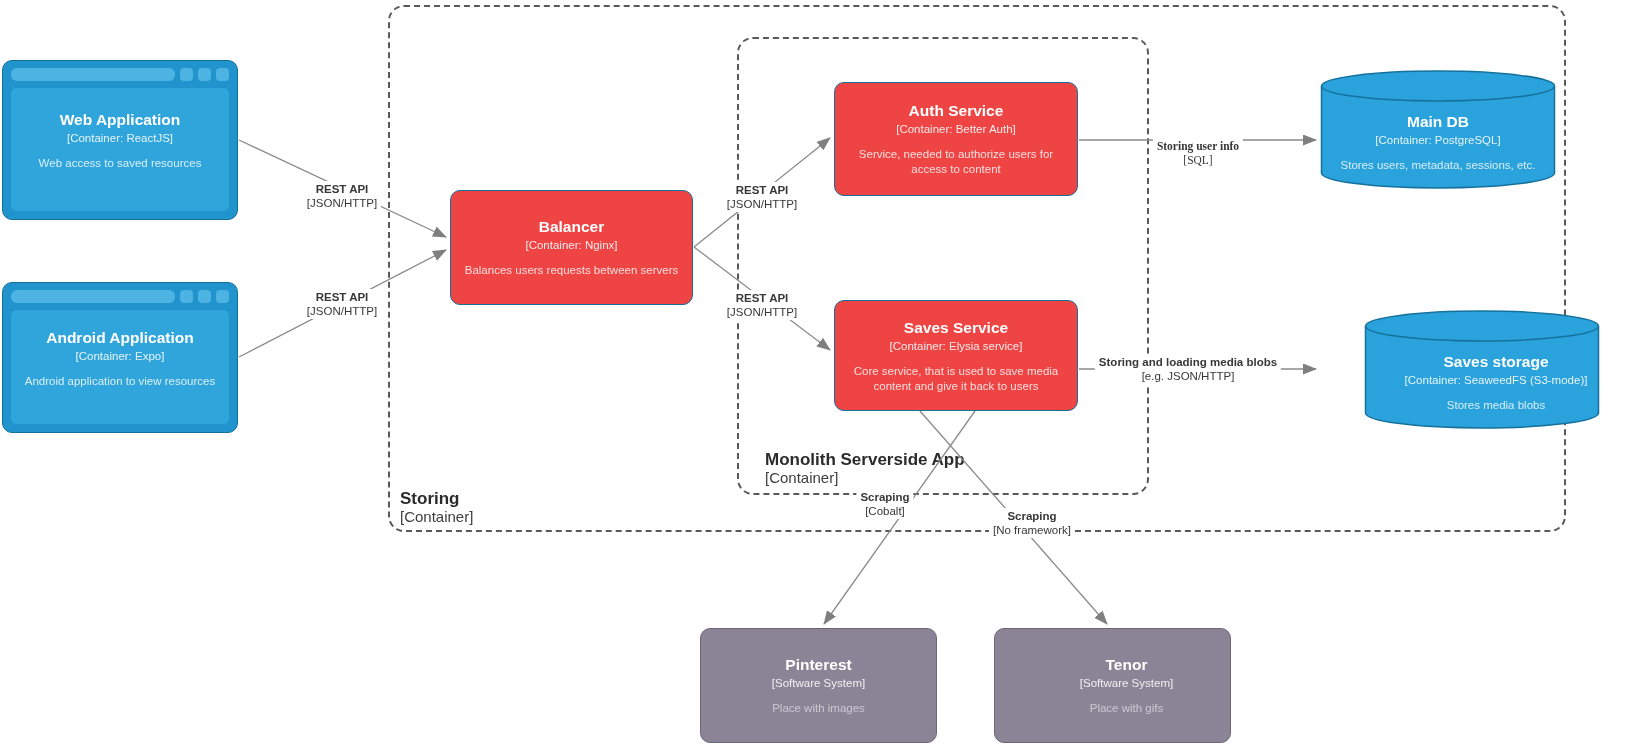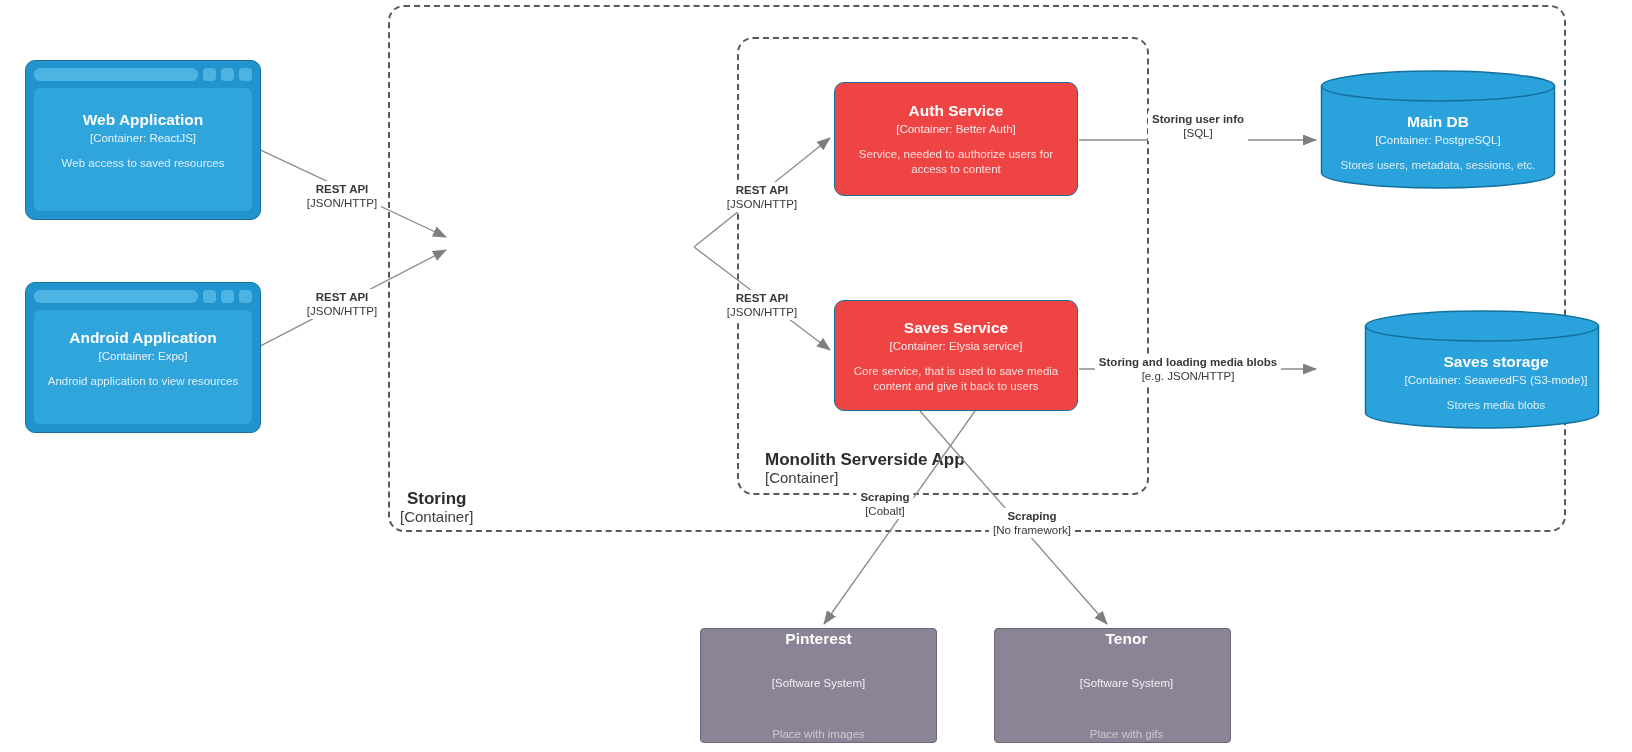--- a/index.html
+++ b/index.html
@@ -6,76 +6,76 @@
   body { font-family:"Liberation Sans", sans-serif; }
   .canvas { position:relative; width:1632px; height:752px; background:#ffffff; overflow:hidden; }
 
   
   .boundary { position:absolute; border:2px dashed #595959; border-radius:16px; }
   .b-backend  { left:388px; top:5px;  width:1174px; height:523px; }
   .b-monolith { left:737px; top:37px; width:408px;  height:454px; }
   .boundary-label { position:absolute; text-align:left; color:#2b2b2b; }
   .b-backend  .boundary-label { left:10px; bottom:6px; }
   .b-monolith .boundary-label { left:26px; bottom:8px; }
-  .bl-title { font-size:17px; font-weight:bold; line-height:20px;text-align:center; }
+  .bl-title { font-size:17px; font-weight:bold; line-height:20px; }
   .bl-type  { font-size:15px; color:#3d3d3d; line-height:15px; }
 
   
   .edges { position:absolute; left:0; top:0; width:1632px; height:752px; }
   .edges line { stroke:#8a8a8a; stroke-width:1.3; }
 
   .elabel { position:absolute; transform:translate(-50%,-50%); background:#ffffff;
             text-align:center; color:#383838; font-size:11.5px; line-height:14px;
             padding:1px 4px; white-space:nowrap; z-index:3; }
   .ename { font-weight:bold; }
   .el1 { left:342px;  top:196px; }
   .el2 { left:342px;  top:304px; }
   .el3 { left:762px;  top:197px; }
   .el4 { left:762px;  top:305px; }
-  .el5 { left:1198px; top:126px; }
+  .el5 { left:1198px; top:153px;font-family:Liberation Serif, serif; }
   .el6 { left:1188px; top:369px; }
   .el7 { left:885px;  top:504px; }
   .el8 { left:1032px; top:523px; }
 
   
   .node { position:absolute; box-sizing:border-box; color:#ffffff; text-align:center; z-index:5; }
   .node-title { font-weight:bold; font-size:15.5px; line-height:20px; padding:0 6px; }
   .node-sub   { font-size:11.5px; line-height:16px; color:rgba(255,255,255,0.88); padding:0 6px; }
   .node-desc  { font-size:11.5px; line-height:15px; color:rgba(255,255,255,0.82);
                 margin-top:10px; padding:0 10px; }
 
   
   .plain { background:#ef4444; border:1.5px solid #15719c; border-radius:10px;
            display:flex; flex-direction:column; justify-content:center; }
   .n-balancer { left:450px; top:190px; width:243px; height:115px; }
   .n-auth     { left:834px; top:82px;  width:244px; height:114px; }
   .n-saves    { left:834px; top:300px; width:244px; height:111px; }
 
   
-  .browser { background:#2194ce; border:1.5px solid #15719c; border-radius:10px;margin-left:23px; }
+  .browser { background:#2194ce; border:1.5px solid #15719c; border-radius:10px; }
   .n-web     { left:2px; top:60px;  width:236px; height:160px; }
   .n-android { left:2px; top:282px; width:236px; height:151px; }
   .chrome { position:absolute; left:8px; right:8px; top:7px; height:13px; display:flex; gap:5px; }
   .addr { flex:1; height:13px; border-radius:6px; background:#4db3e3; }
   .cbtn { width:13px; height:13px; border-radius:4px; background:#4db3e3; }
   .panel { position:absolute; left:8px; right:8px; top:27px; bottom:8px; background:#30a5dc;
            border-radius:6px; display:flex; flex-direction:column; justify-content:center;
            padding-bottom:18px; box-sizing:border-box; }
 
   
   .cyl { background:transparent; }
   .n-maindb       { left:1320px; top:70px;  width:236px; height:120px; }
   .n-savesstorage { left:1320px; top:310px; width:264px; height:120px;margin-left:44px; }
   .cyl-svg  { position:absolute; left:0; top:0; }
   .cyl-text { position:absolute; left:0; right:0; top:24px; bottom:0; display:flex;
               flex-direction:column; justify-content:center; }
 
   
-  .external { background:#8b8496; border:1.5px solid #6e6779; border-radius:4px;
-              display:flex; flex-direction:column; justify-content:space-between; }
+  .external { background:#8b8496; border:1.5px solid #6e6779; border-radius:10px;
+              display:flex; flex-direction:column; justify-content:center; }
   .external .node-desc { color:rgba(255,255,255,0.55); }
   .n-pinterest { left:700px; top:628px; width:237px; height:115px; }
   .n-tenor     { left:994px; top:628px; width:237px; height:115px;padding-left:28px; }
 </style>
 </head>
 <body>
 
 <div class="canvas">
 
   <div class="boundary b-backend">
@@ -161,20 +161,25 @@
       <div class="cbtn"></div>
       <div class="cbtn"></div>
     </div>
     <div class="panel">
       <div class="node-title">Android Application</div>
       <div class="node-sub">[Container: Expo]</div>
       <div class="node-desc">Android application to view resources</div>
     </div>
   </div>
 
+  <div class="node plain n-balancer">
+    <div class="node-title">Balancer</div>
+    <div class="node-sub">[Container: Nginx]</div>
+    <div class="node-desc">Balances users requests between servers</div>
+  </div>
 
   <div class="node plain n-auth">
     <div class="node-title">Auth Service</div>
     <div class="node-sub">[Container: Better Auth]</div>
     <div class="node-desc">Service, needed to authorize users for access to content</div>
   </div>
 
   <div class="node plain n-saves">
     <div class="node-title">Saves Service</div>
     <div class="node-sub">[Container: Elysia service]</div>

